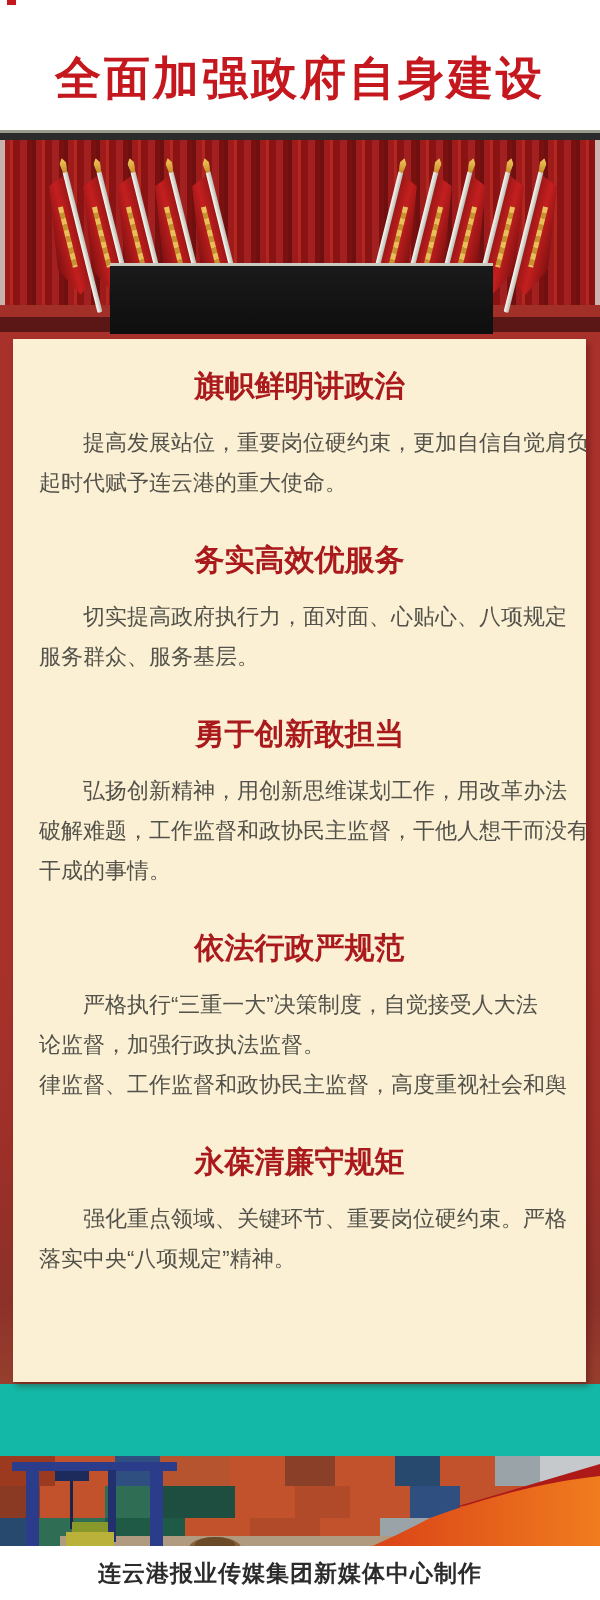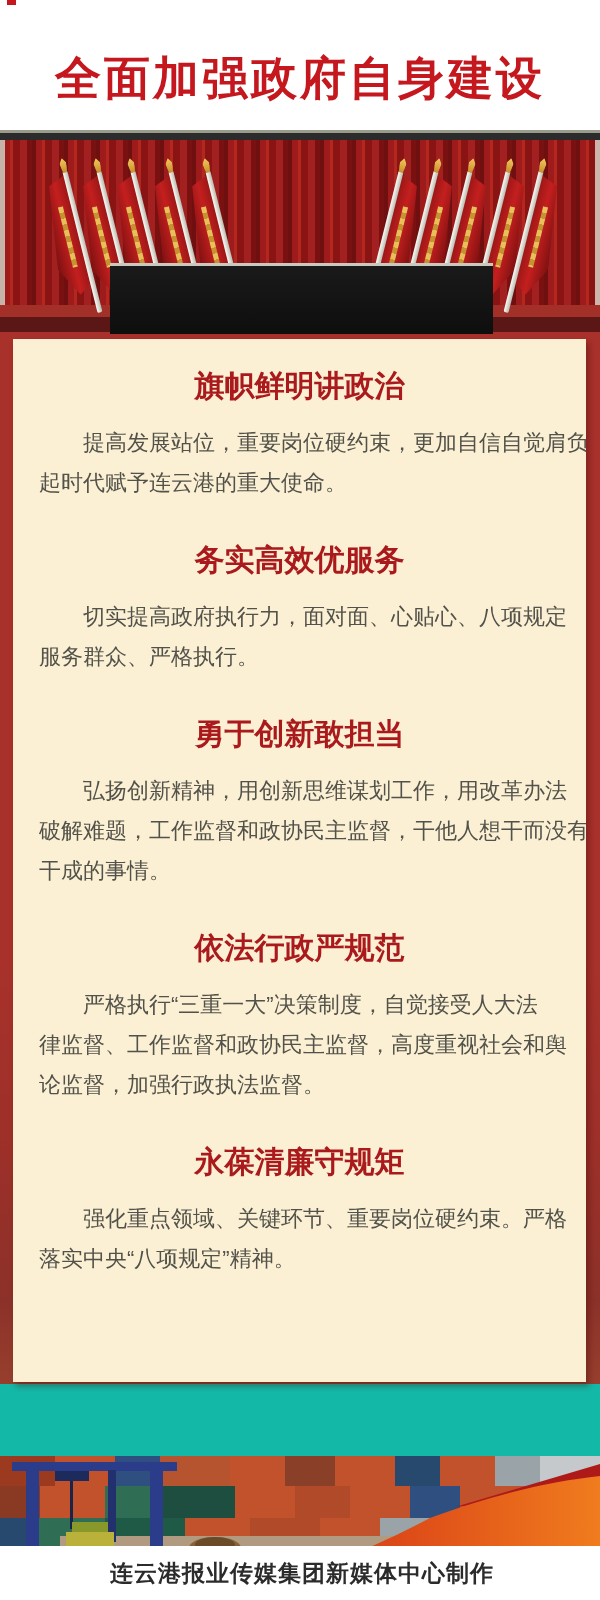--- a/index.html
+++ b/index.html
@@ -60,21 +60,21 @@
   .section-heading.first{margin-top:0;}
   .section-body{margin-top:22px;color:#53524a;font-size:22px;line-height:40px;}
   .section-body .line{white-space:nowrap;}
   .section-body .line:first-child{text-indent:2em;}
 
   
   .photo{position:absolute;left:0;top:1456px;width:600px;height:208px;}
 
   
   .footer{position:absolute;left:0;top:1546px;width:600px;height:54px;background:#ffffff;}
-  .credit{position:absolute;left:16px;top:12px;width:572px;text-align:center;
+  .credit{position:absolute;left:4px;top:12px;width:572px;text-align:center;
     font-weight:bold;font-size:23px;letter-spacing:1px;color:#2b2b2b;}
 </style>
 </head>
 <body>
 
 <div class="page">
 
   <div class="top-white">
     <div class="speck"></div>
     <div class="main-title">全面加强政府自身建设</div>
@@ -161,39 +161,39 @@
           <div class="section-body">
             <div class="line">提高发展站位，重要岗位硬约束，更加自信自觉肩负</div>
             <div class="line">起时代赋予连云港的重大使命。</div>
           </div>
         </div>
 
         <div class="section">
           <div class="section-heading">务实高效优服务</div>
           <div class="section-body">
             <div class="line">切实提高政府执行力，面对面、心贴心、八项规定</div>
-            <div class="line">服务群众、严格执行。</div>
+            <div class="line">服务群众、服务基层。</div>
           </div>
         </div>
 
         <div class="section">
           <div class="section-heading">勇于创新敢担当</div>
           <div class="section-body">
             <div class="line">弘扬创新精神，用创新思维谋划工作，用改革办法</div>
             <div class="line">破解难题，工作监督和政协民主监督，干他人想干而没有</div>
             <div class="line">干成的事情。</div>
           </div>
         </div>
 
         <div class="section">
           <div class="section-heading">依法行政严规范</div>
           <div class="section-body">
             <div class="line">严格执行“三重一大”决策制度，自觉接受人大法</div>
+            <div class="line">论监督，加强行政执法监督。</div>
             <div class="line">律监督、工作监督和政协民主监督，高度重视社会和舆</div>
-            <div class="line">论监督，加强行政执法监督。</div>
           </div>
         </div>
 
         <div class="section">
           <div class="section-heading">永葆清廉守规矩</div>
           <div class="section-body">
             <div class="line">强化重点领域、关键环节、重要岗位硬约束。严格</div>
             <div class="line">落实中央“八项规定”精神。</div>
           </div>
         </div>

